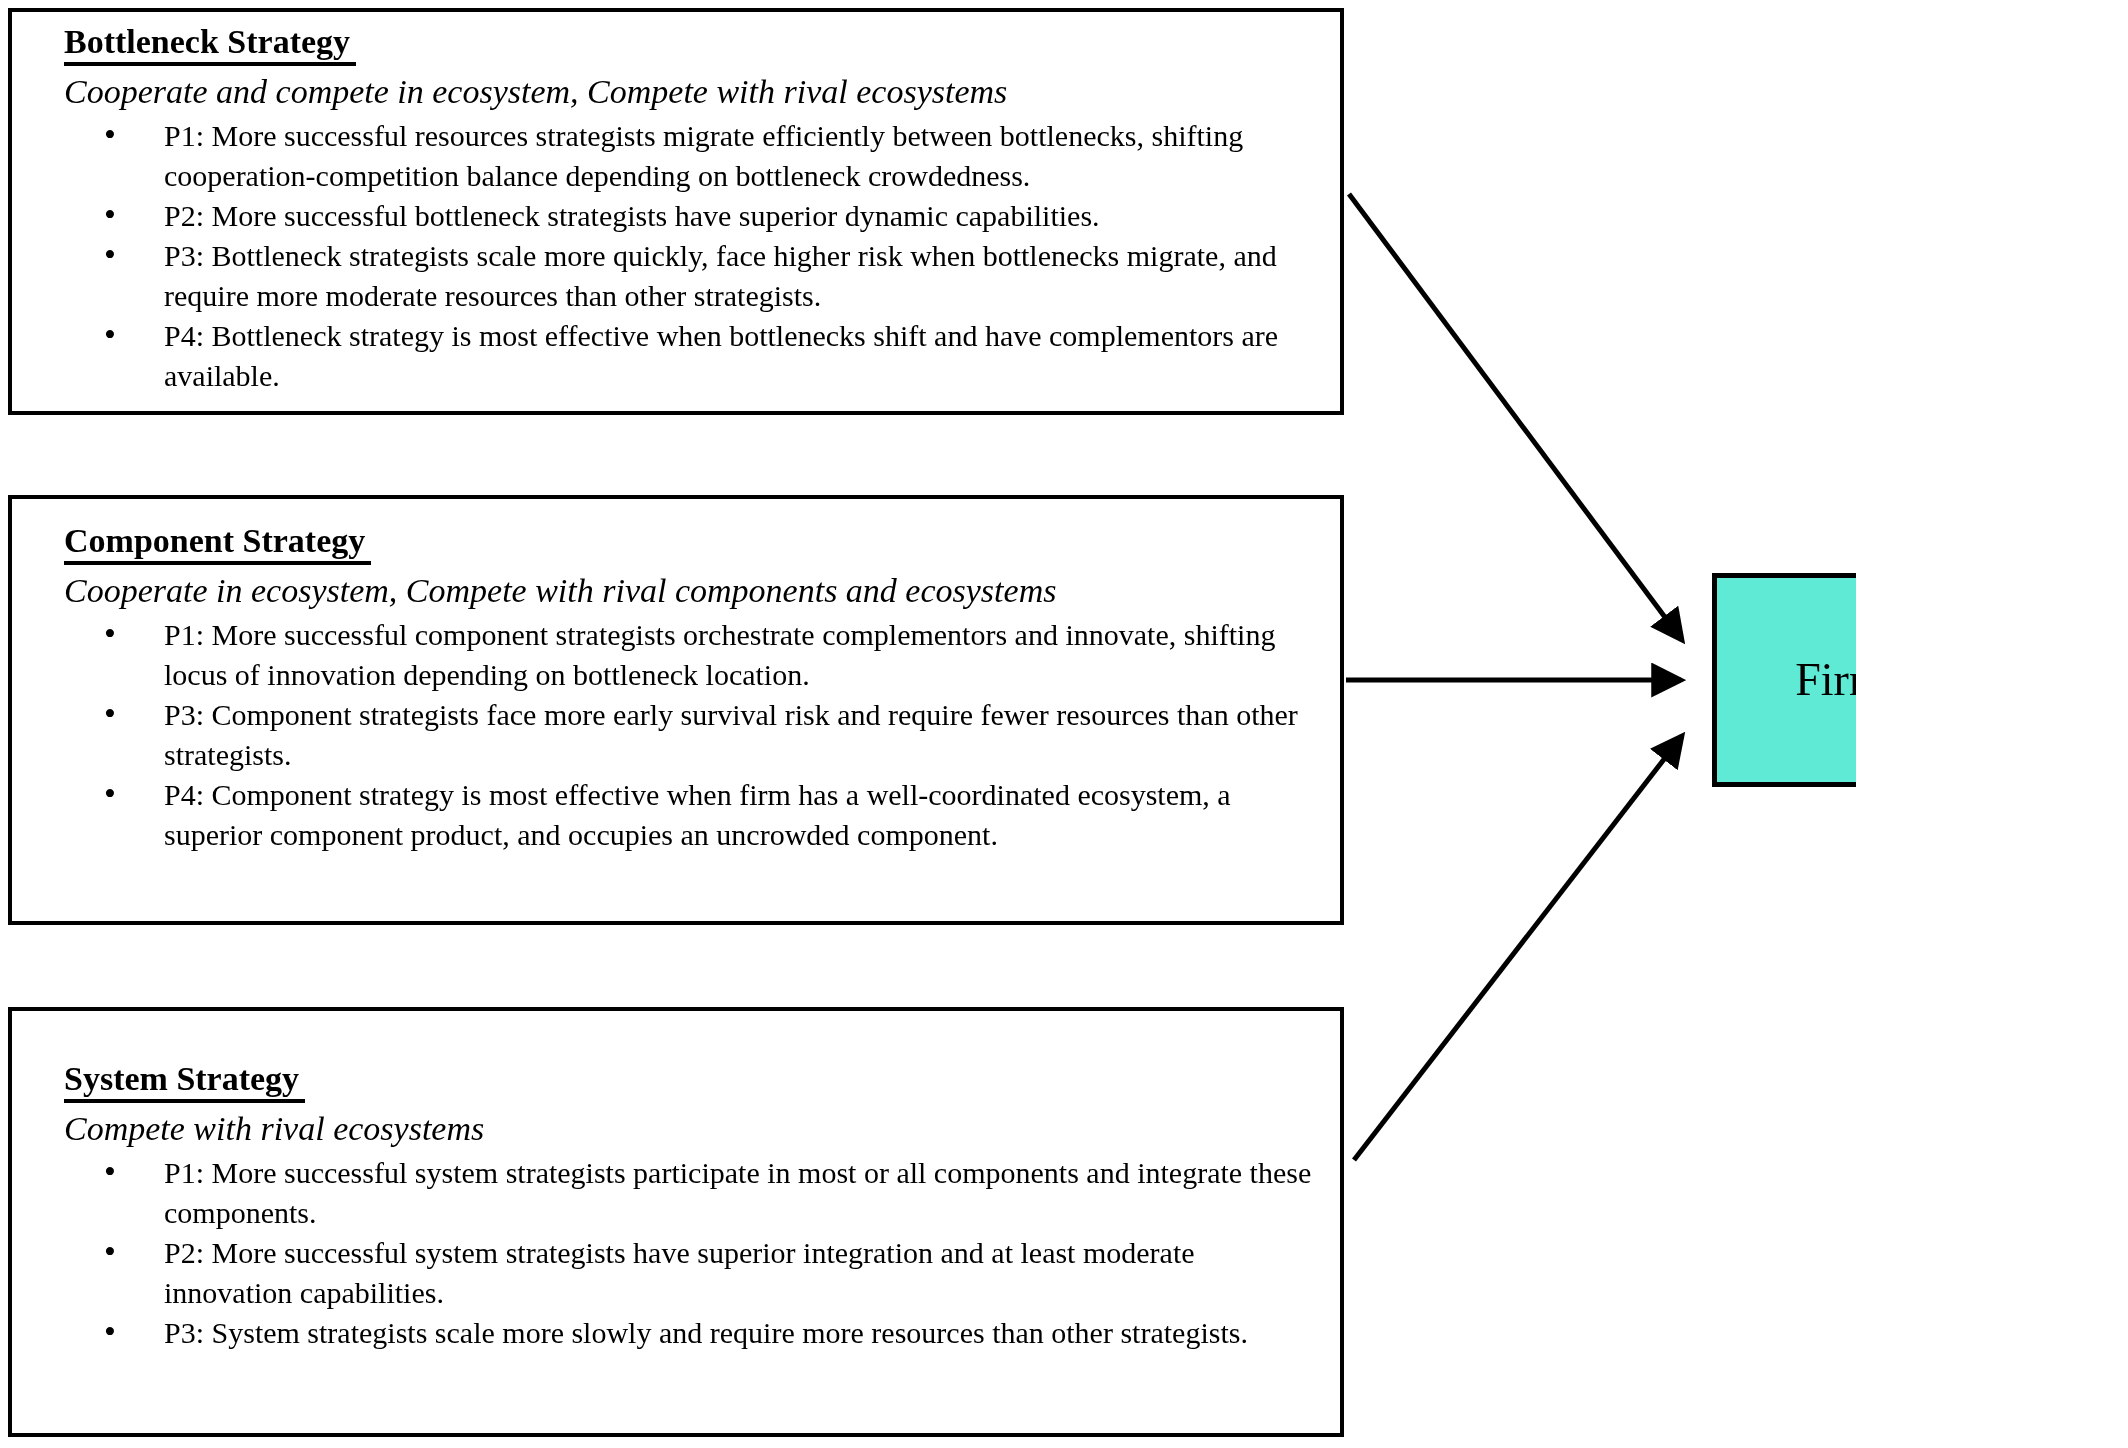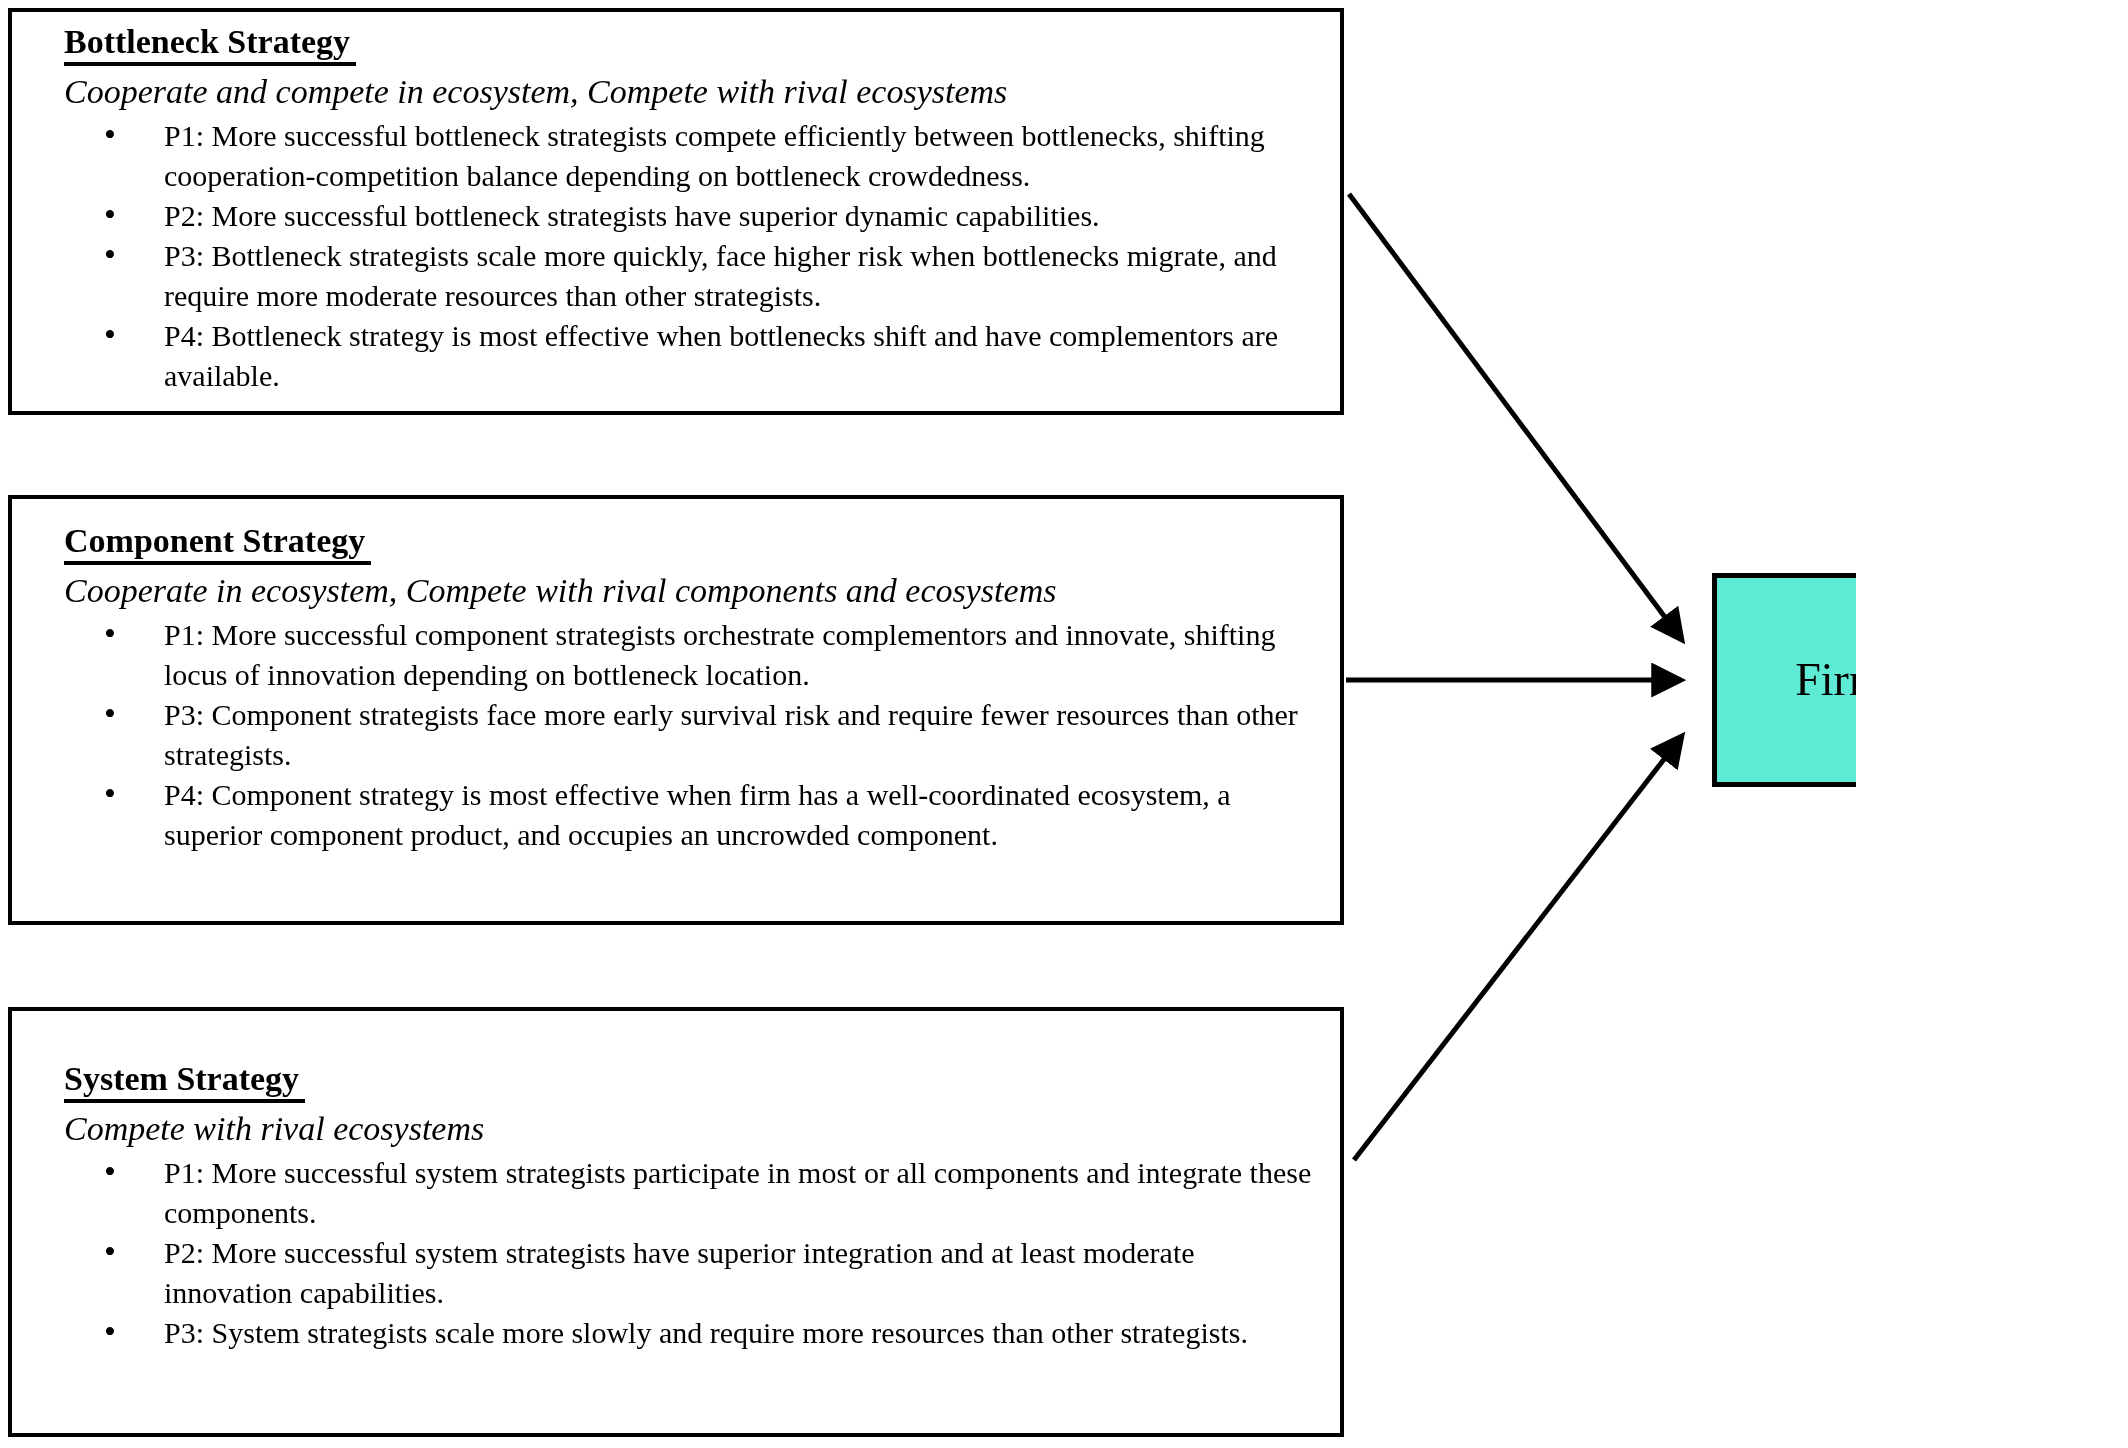--- a/index.html
+++ b/index.html
@@ -101,21 +101,21 @@
 </style>
 </head>
 <body>
 
 <div class="canvas">
 
   <div class="strategy-box box-1">
     <h2 class="strategy-title"><span class="u">Bottleneck Strategy</span></h2>
     <p class="strategy-subtitle">Cooperate and compete in ecosystem, Compete with rival ecosystems</p>
     <ul class="prop-list">
-      <li>P1: More successful bottleneck strategists compete efficiently between bottlenecks, shifting cooperation-competition balance depending on bottleneck crowdedness.</li>
+      <li>P1: More successful resources strategists migrate efficiently between bottlenecks, shifting cooperation-competition balance depending on bottleneck crowdedness.</li>
       <li>P2: More successful bottleneck strategists have superior dynamic capabilities.</li>
       <li>P3: Bottleneck strategists scale more quickly, face higher risk when bottlenecks migrate, and require more moderate resources than other strategists.</li>
       <li>P4: Bottleneck strategy is most effective when bottlenecks shift and have complementors are available.</li>
     </ul>
   </div>
 
   <div class="strategy-box box-2">
     <h2 class="strategy-title"><span class="u">Component Strategy</span></h2>
     <p class="strategy-subtitle">Cooperate in ecosystem, Compete with rival components and ecosystems</p>
     <ul class="prop-list">

